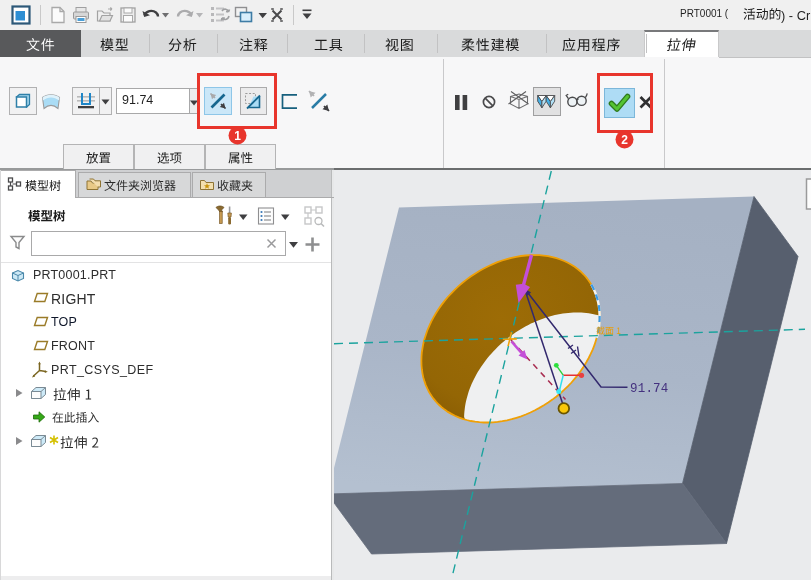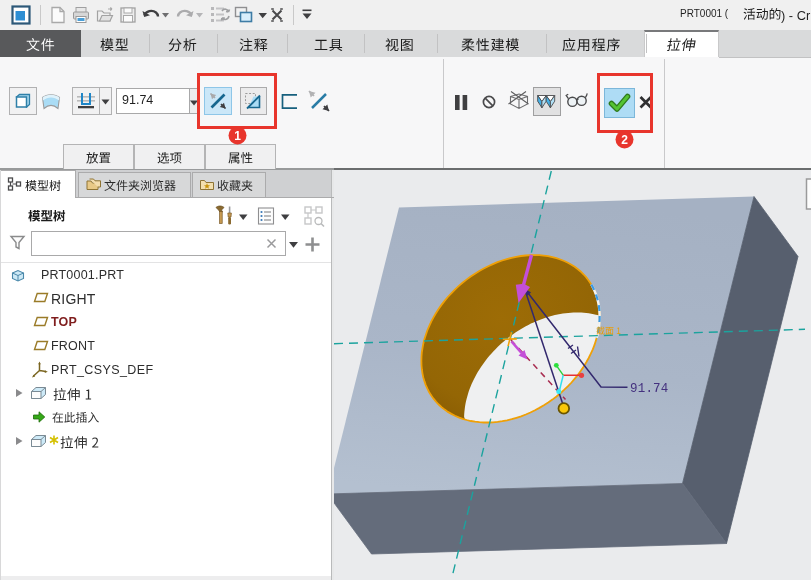--- a/index.html
+++ b/index.html
@@ -337,29 +337,29 @@
 <svg class="abs" style="left:304px;top:236px;" width="17" height="17" viewBox="0 0 17 17">
     <path d="M8.5 1.5 L8.5 15.5 M1.5 8.5 L15.5 8.5" stroke="#8e8f90" stroke-width="2.6"></path>
   </svg>
 <div class="abs" style="left:0px;top:261.5px;width:331px;height:1px;background:#e3e3e4;"></div>
 <div class="abs" style="left:0px;top:575.5px;width:331px;height:4.5px;background:#ededee;"></div>
 <div class="abs" style="left:0px;top:170px;width:1px;height:410px;background:#d8d8d9;"></div>
 <svg class="abs" style="left:10px;top:268px;" width="16" height="15" viewBox="0 0 16 15">
     <path d="M2.5 5 L8 2.5 L13.5 5 L13.5 10.5 L8 13 L2.5 10.5 Z" fill="#cde9f6" stroke="#4a88aa" stroke-width="1.1"></path>
     <path d="M2.5 5 L8 7.5 L13.5 5 M8 7.5 L8 13" fill="none" stroke="#4a88aa" stroke-width="1"></path>
   </svg>
-<div class="abs" style="left:41px;top:267.5px;font-size:12.5px;color:#2d2d2d;white-space:pre;letter-spacing:0.2px;">PRT0001.PRT</div>
+<div class="abs" style="left:33px;top:267.5px;font-size:12.5px;color:#2d2d2d;white-space:pre;letter-spacing:0.2px;">PRT0001.PRT</div>
 <svg class="abs" style="left:33px;top:292px;" width="16" height="12" viewBox="0 0 16 12">
     <path d="M4.2 1.5 L14.5 1.5 L11.8 9.5 L1.5 9.5 Z" fill="none" stroke="#9a7b28" stroke-width="1.4"></path>
   </svg>
 <div class="abs" style="left:51px;top:291px;font-size:14px;color:#2d2d2d;white-space:pre;letter-spacing:0.2px;">RIGHT</div>
 <svg class="abs" style="left:33px;top:316px;" width="16" height="12" viewBox="0 0 16 12">
     <path d="M4.2 1.5 L14.5 1.5 L11.8 9.5 L1.5 9.5 Z" fill="none" stroke="#9a7b28" stroke-width="1.4"></path>
   </svg>
-<div class="abs" style="left:51px;top:315px;font-size:12.5px;color:#7f1d1d;white-space:pre;letter-spacing:0.2px;font-weight:bold;">TOP</div>
+<div class="abs" style="left:51px;top:315px;font-size:12.5px;color:#0f172a;white-space:pre;letter-spacing:0.2px;">TOP</div>
 <svg class="abs" style="left:33px;top:340px;" width="16" height="12" viewBox="0 0 16 12">
     <path d="M4.2 1.5 L14.5 1.5 L11.8 9.5 L1.5 9.5 Z" fill="none" stroke="#9a7b28" stroke-width="1.4"></path>
   </svg>
 <div class="abs" style="left:51px;top:339px;font-size:12.5px;color:#2d2d2d;white-space:pre;letter-spacing:0.2px;">FRONT</div>
 <svg class="abs" style="left:30px;top:360px;" width="18" height="18" viewBox="0 0 18 18">
     <path d="M9.5 10.5 L9.5 3.5 M9.5 10.5 L16 11.5 M9.5 10.5 L3.5 16" fill="none" stroke="#7a6520" stroke-width="1.5"></path>
     <path d="M9.5 1.5 L8.2 4.2 L10.8 4.2 Z M17.8 11.8 L15 10.4 L14.7 12.9 Z M2 17.4 L5.2 16.6 L3.4 14.8 Z" fill="#7a6520"></path>
   </svg>
 <div class="abs" style="left:51px;top:362.5px;font-size:12.5px;color:#2d2d2d;white-space:pre;letter-spacing:0.4px;">PRT_CSYS_DEF</div>
 <svg class="abs" style="left:14px;top:388px;" width="10" height="10" viewBox="0 0 10 10">

